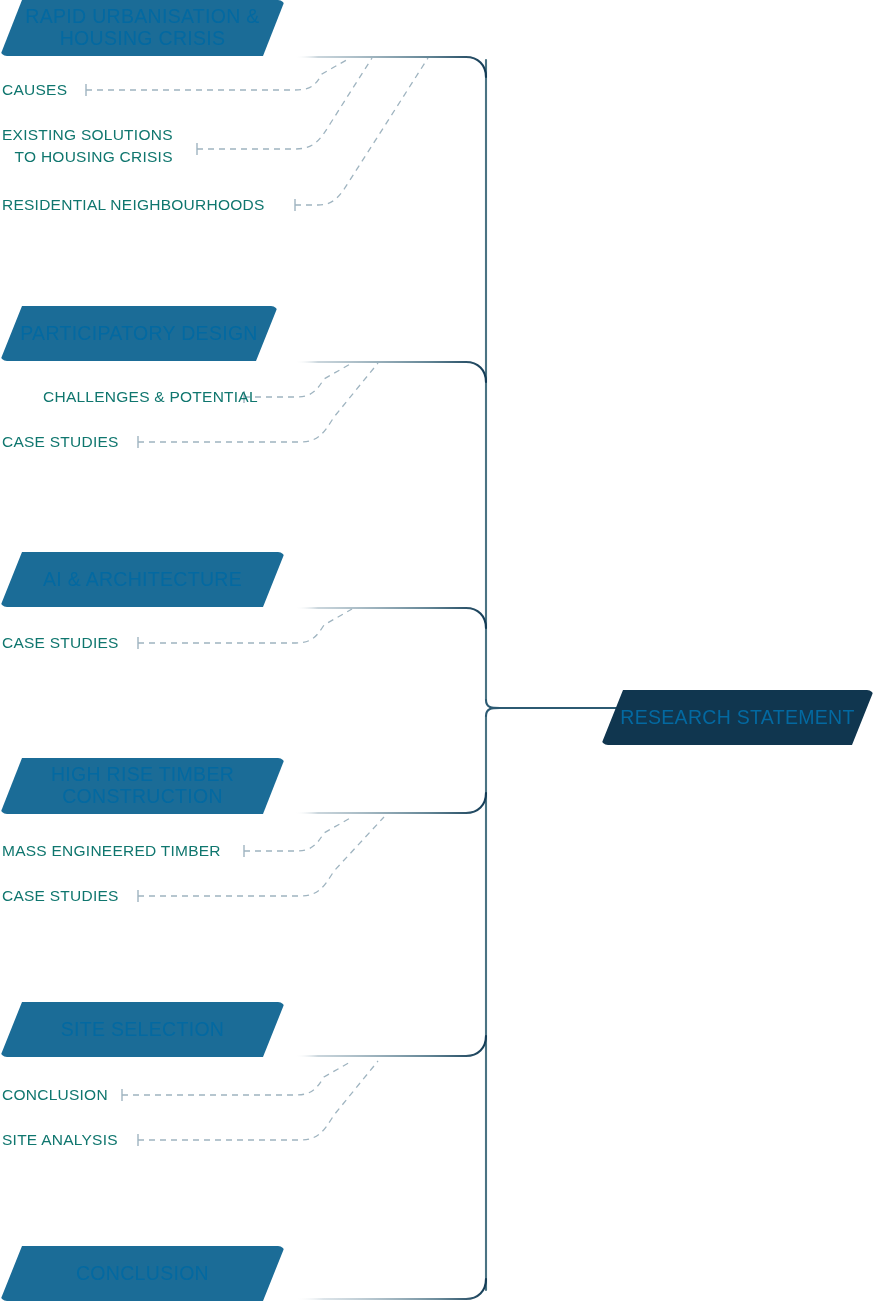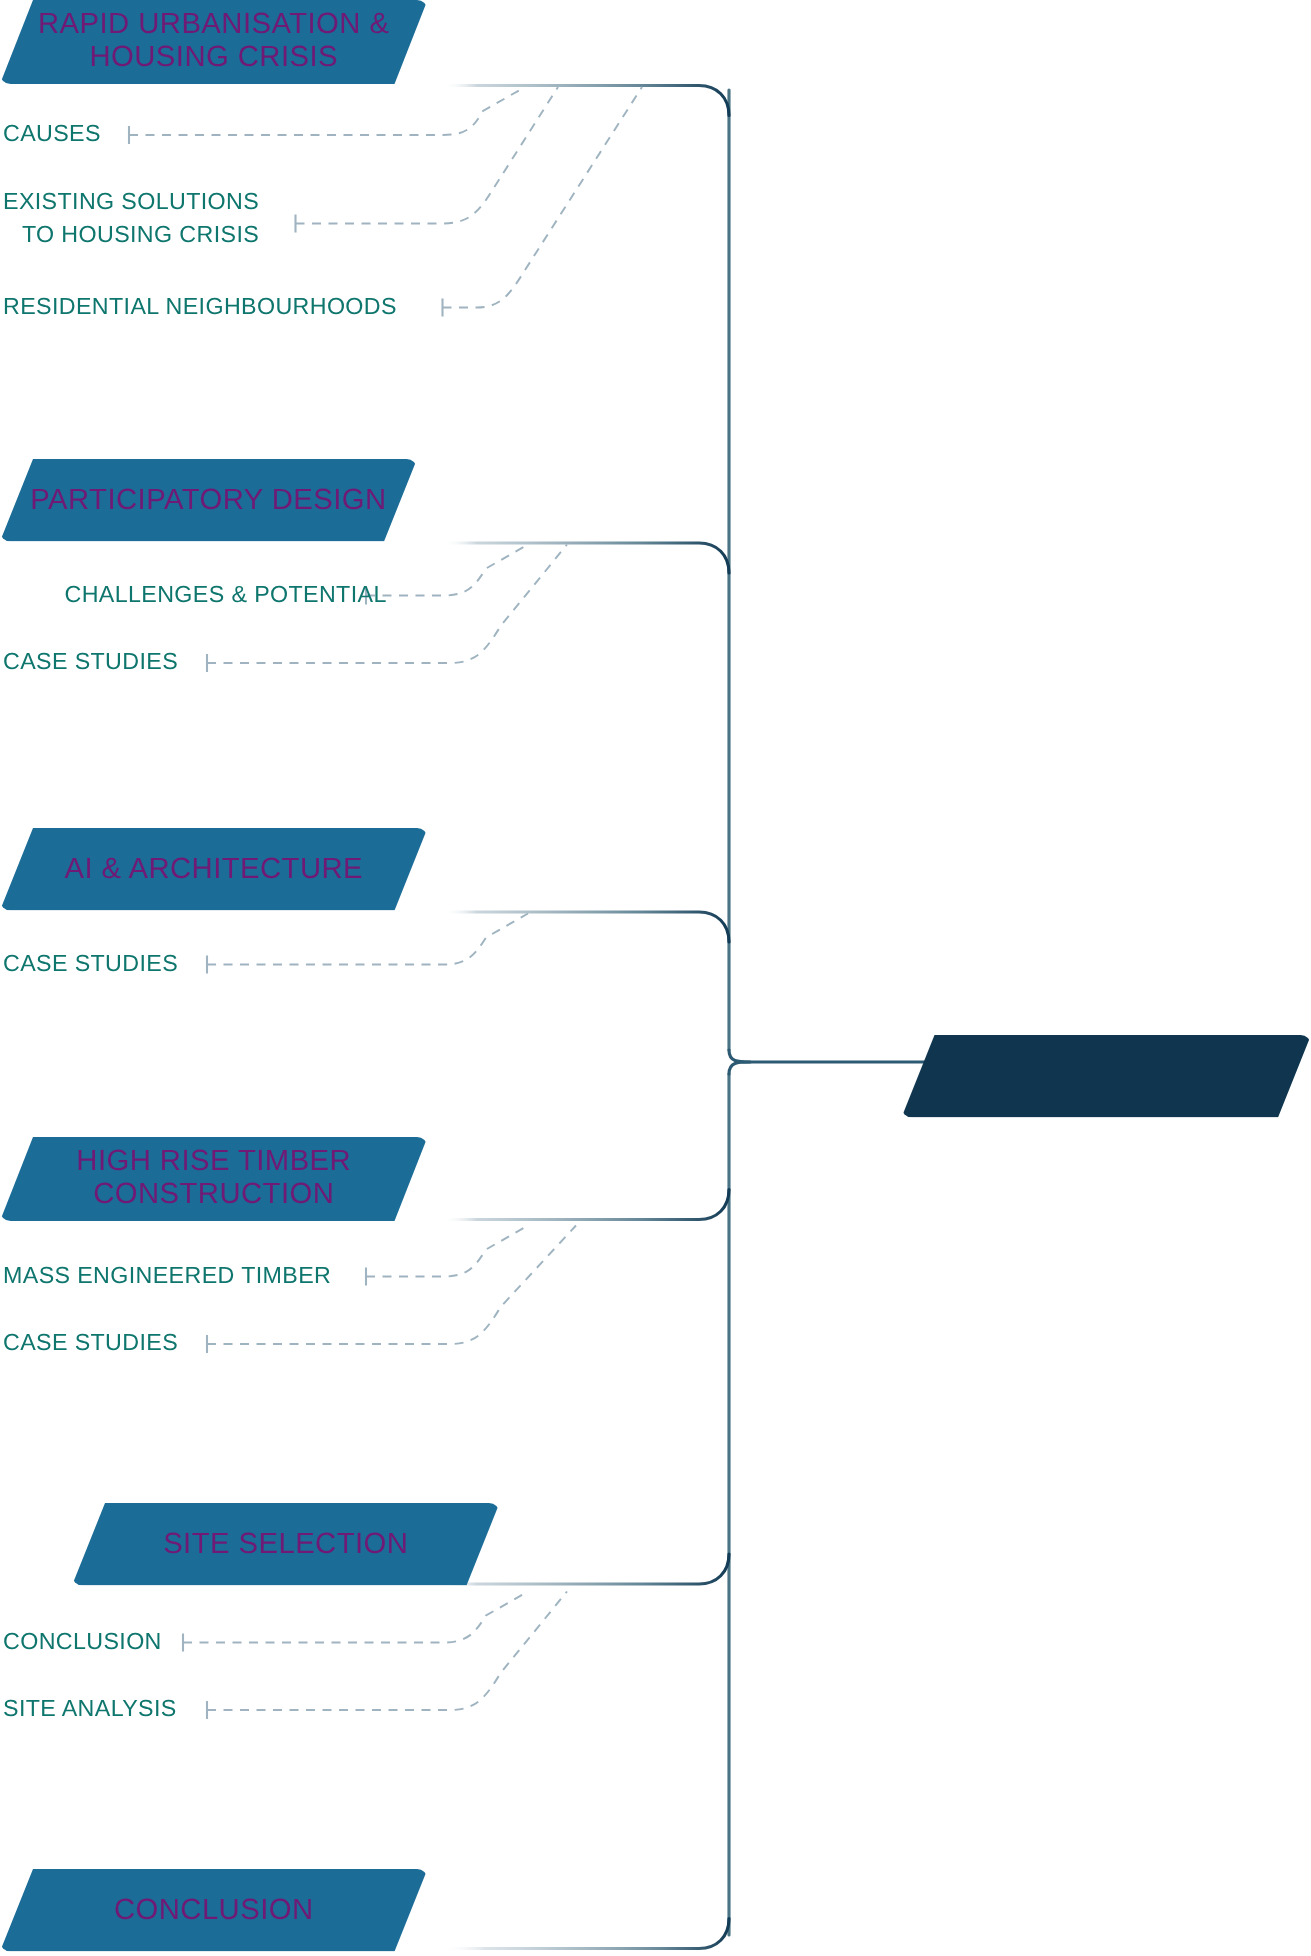--- a/index.html
+++ b/index.html
@@ -22,21 +22,21 @@
     pointer-events:none;
   }
 
   
   .chapter{
     position:absolute;
     display:flex;
     align-items:center;
     justify-content:center;
     box-sizing:border-box;
-    color:#701a75;
+    color:#0369a1;
     letter-spacing:.3px;
     text-align:center;
     line-height:1.12;
     z-index:4;
   }
   .chapter .shape{
     position:absolute;
     left:0; top:0; right:0; bottom:0;
     background:#1b6c97;
     border-radius:7px;
@@ -171,31 +171,32 @@
   <div class="subitem" style="left:2px; top:431px;">CASE STUDIES</div>
 
   <div class="chapter" style="left:0px; top:552px; width:285px; height:55px;text-align:center;">
     <span class="shape"></span>
     <span class="label">AI &amp; ARCHITECTURE</span>
   </div>
   <div class="subitem" style="left:2px; top:632px;">CASE STUDIES</div>
 
   <div class="chapter dark" style="left:601px; top:690px; width:273px; height:55px;">
     <span class="shape"></span>
+    <span class="label">RESEARCH STATEMENT</span>
   </div>
 
   <div class="chapter two-line" style="left:0px; top:758px; width:285px; height:56px;">
     <span class="shape"></span>
     <span class="label">HIGH RISE TIMBER
 CONSTRUCTION</span>
   </div>
   <div class="subitem" style="left:2px; top:840px;">MASS ENGINEERED TIMBER</div>
   <div class="subitem" style="left:2px; top:885px;">CASE STUDIES</div>
 
-  <div class="chapter" style="left:0px; top:1002px; width:285px; height:55px;margin-left:48px;">
+  <div class="chapter" style="left:0px; top:1002px; width:285px; height:55px;">
     <span class="shape"></span>
     <span class="label">SITE SELECTION</span>
   </div>
   <div class="subitem" style="left:2px; top:1084px;">CONCLUSION</div>
   <div class="subitem" style="left:2px; top:1129px;">SITE ANALYSIS</div>
 
   <div class="chapter" style="left:0px; top:1246px; width:285px; height:55px;">
     <span class="shape"></span>
     <span class="label">CONCLUSION</span>
   </div>

